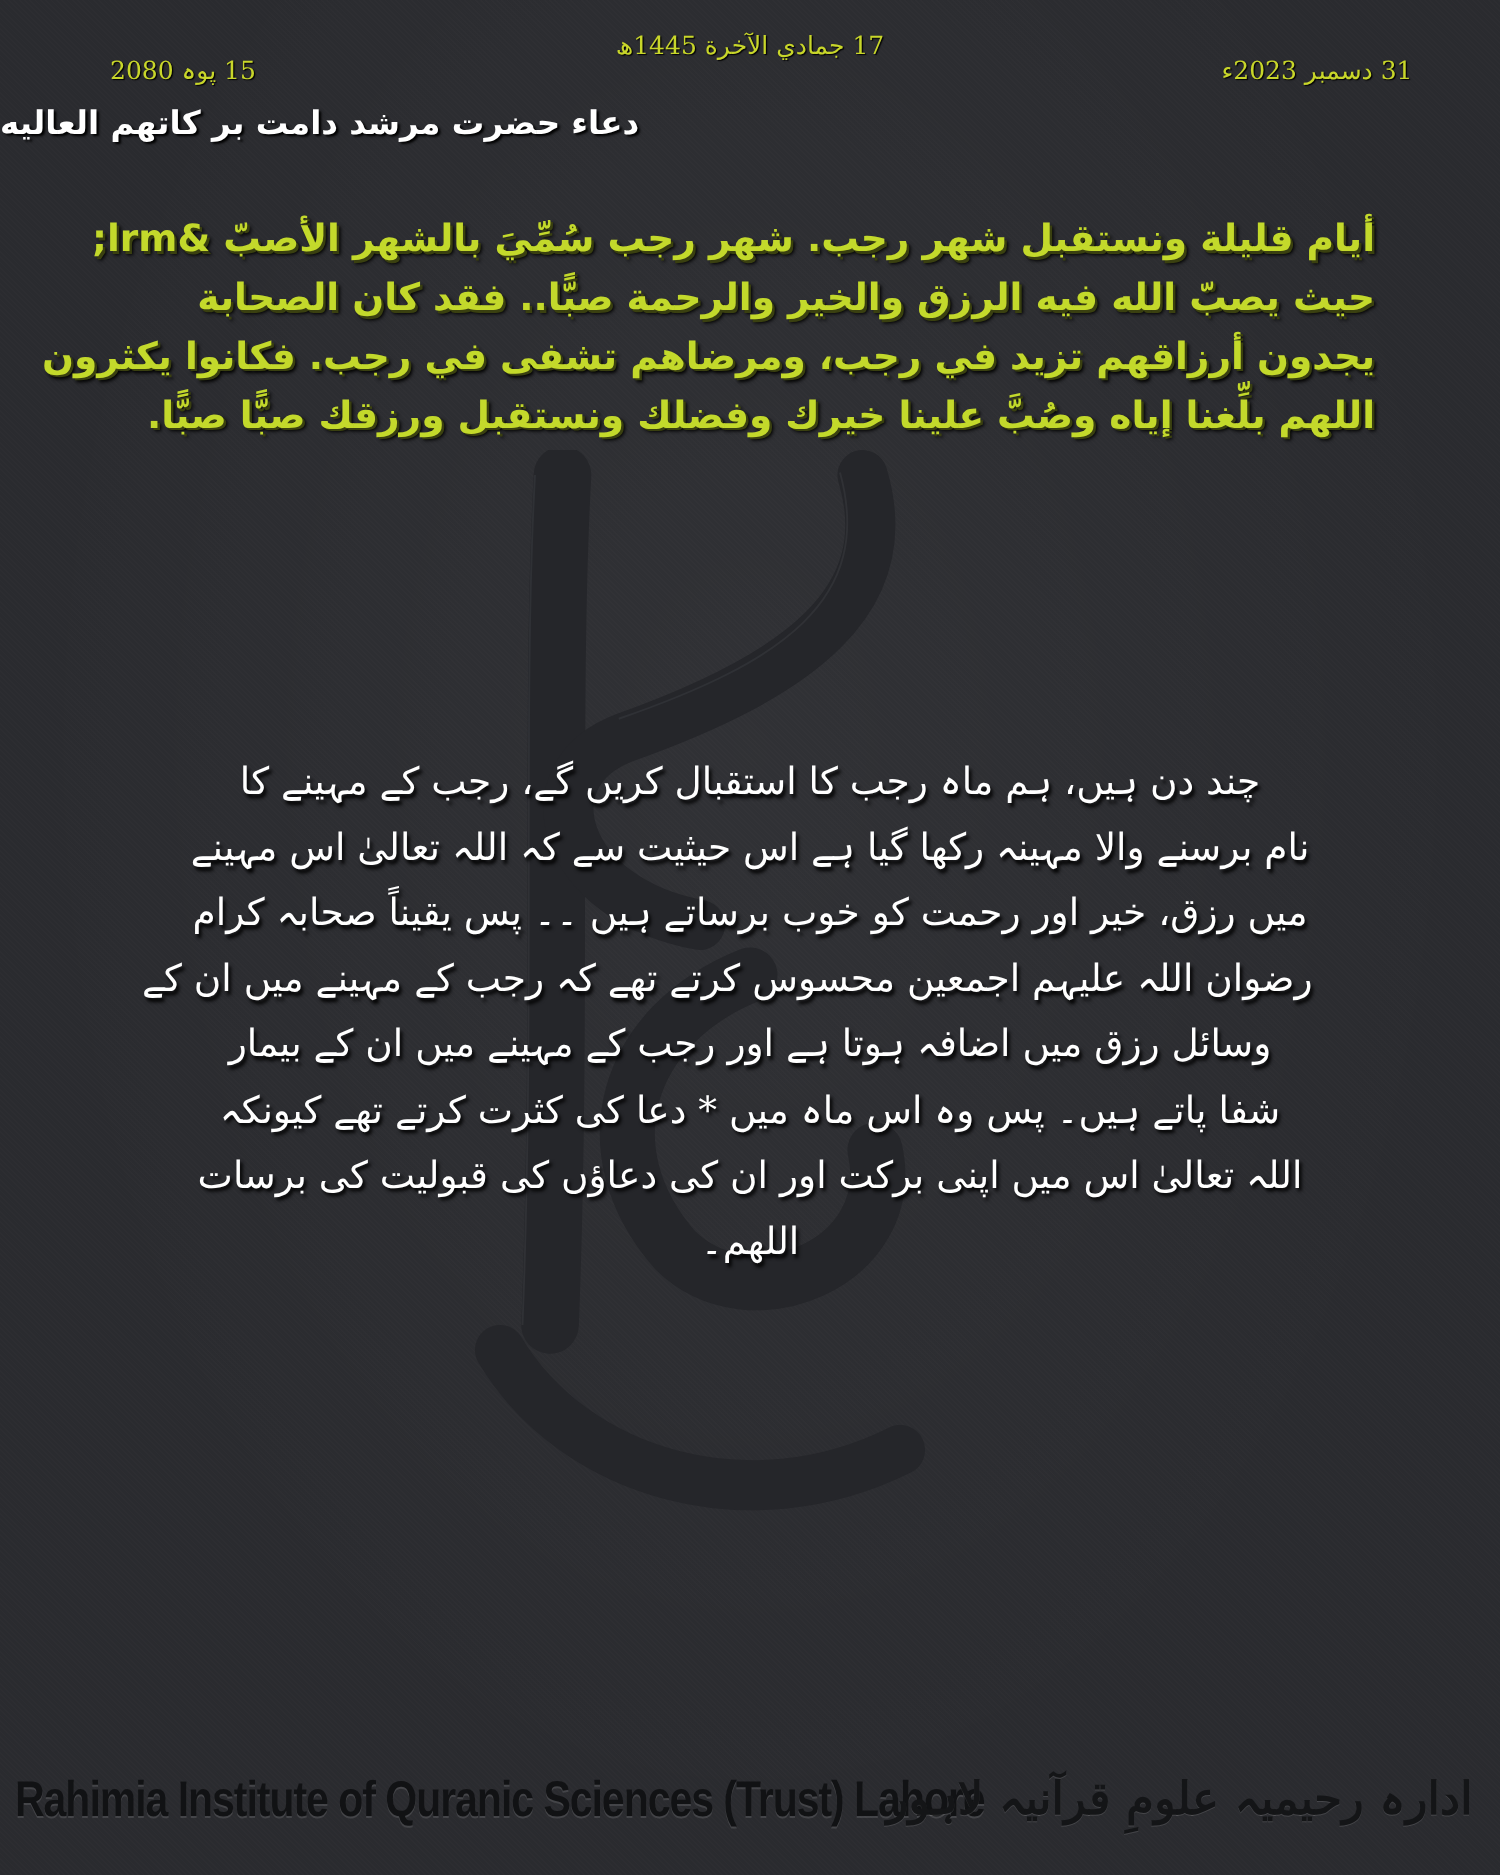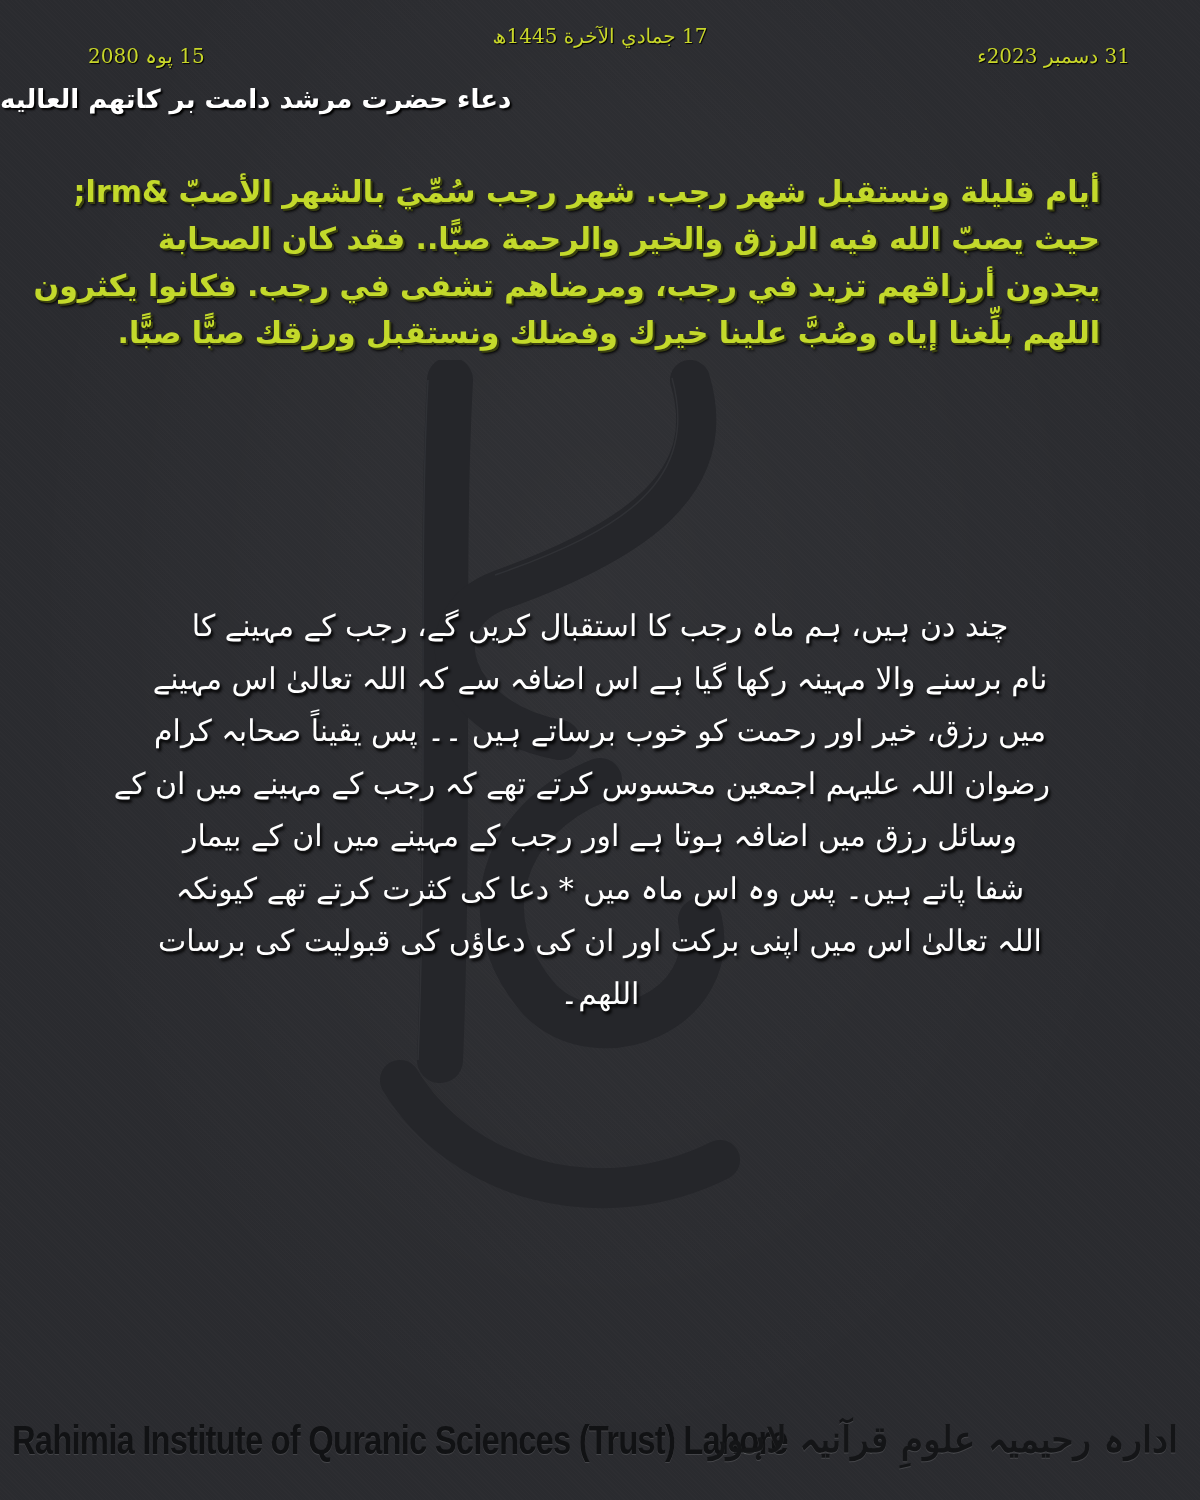--- a/index.html
+++ b/index.html
@@ -172,21 +172,21 @@
 
 <div class="arabic-block">
   <div class="arabic-line">أيام قليلة ونستقبل شهر رجب. شهر رجب سُمِّيَ بالشهر الأصبّ &amp;lrm;</div>
   <div class="arabic-line">حيث يصبّ الله فيه الرزق والخير والرحمة صبًّا.. فقد كان الصحابة</div>
   <div class="arabic-line">يجدون أرزاقهم تزيد في رجب، ومرضاهم تشفى في رجب. فكانوا يكثرون</div>
   <div class="arabic-line">اللهم بلِّغنا إياه وصُبَّ علينا خيرك وفضلك ونستقبل ورزقك صبًّا صبًّا.</div>
 </div>
 
 <div class="urdu-block">
   <div class="urdu-line">چند دن ہیں، ہم ماہ رجب کا استقبال کریں گے، رجب کے مہینے کا</div>
-  <div class="urdu-line">نام برسنے والا مہینہ رکھا گیا ہے اس اضافہ سے کہ اللہ تعالیٰ اس مہینے</div>
+  <div class="urdu-line">نام برسنے والا مہینہ رکھا گیا ہے اس حیثیت سے کہ اللہ تعالیٰ اس مہینے</div>
   <div class="urdu-line">میں رزق، خیر اور رحمت کو خوب برساتے ہیں ۔۔ پس یقیناً صحابہ کرام</div>
   <div class="urdu-line">رضوان اللہ علیہم اجمعین محسوس کرتے تھے کہ رجب کے مہینے میں ان کے</div>
   <div class="urdu-line">وسائل رزق میں اضافہ ہوتا ہے اور رجب کے مہینے میں ان کے بیمار</div>
   <div class="urdu-line">شفا پاتے ہیں۔ پس وہ اس ماہ میں * دعا کی کثرت کرتے تھے کیونکہ</div>
   <div class="urdu-line">اللہ تعالیٰ اس میں اپنی برکت اور ان کی دعاؤں کی قبولیت کی برسات</div>
   <div class="urdu-line">اللهم۔</div>
 </div>
 
 <div class="footer">
   <span class="footer-en">Rahimia Institute of Quranic Sciences (Trust) Lahore</span>

